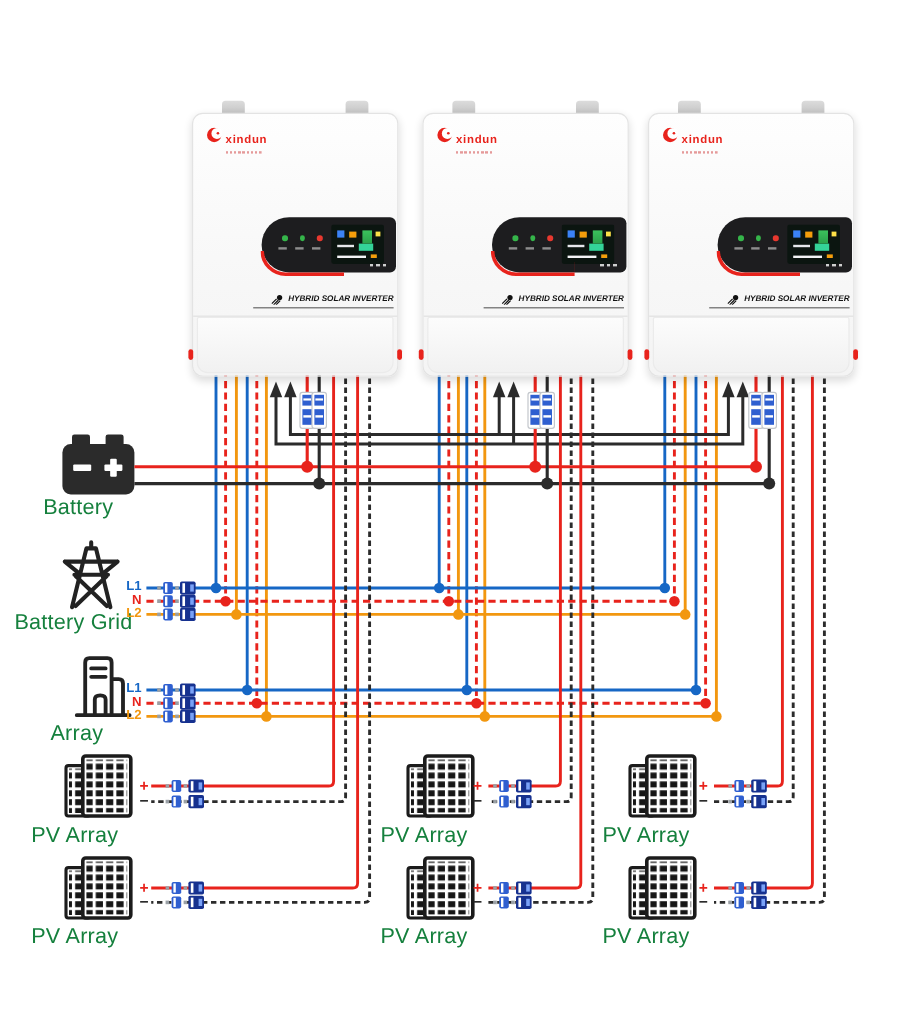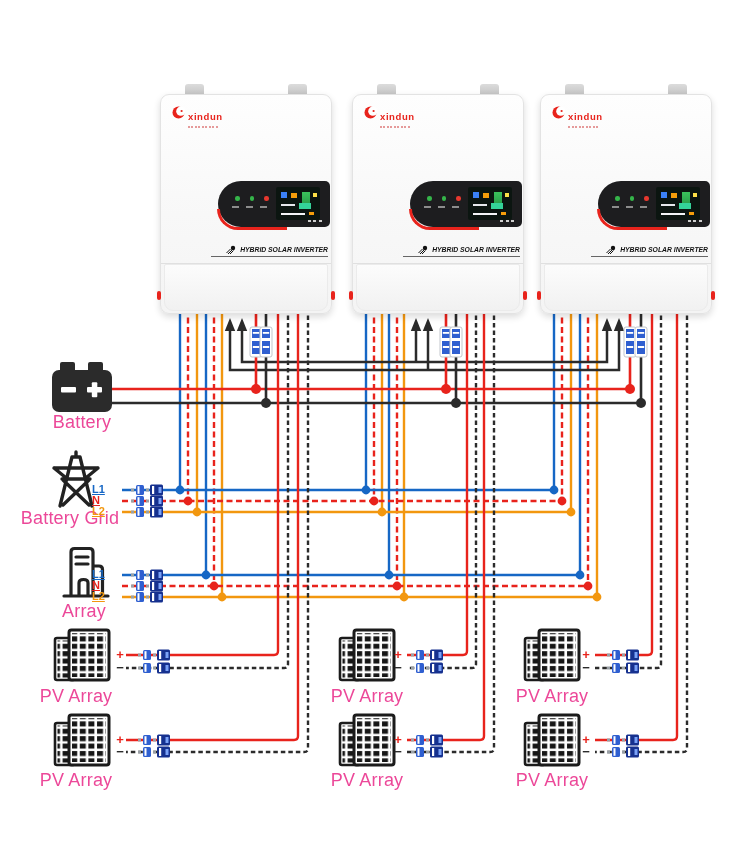--- a/index.html
+++ b/index.html
@@ -1,22 +1,22 @@
 <!DOCTYPE html>
 <html><head>
 <meta charset="utf-8">
 <style>
   html,body{margin:0;padding:0;background:#fff;}
   #canvas{position:relative;width:750px;height:851px;background:#fff;overflow:hidden;
           font-family:"Liberation Sans",sans-serif;}
   #wires{position:absolute;left:0;top:0;}
 
   
-  .lbl{position:absolute;font-size:18px;color:#ec4899;text-align:center;letter-spacing:.2px;}
-  .ln{position:absolute;width:26px;text-align:left;font-size:11px;font-weight:bold;line-height:1.2;text-decoration:underline;}
+  .lbl{position:absolute;font-size:18px;color:#15803d;text-align:left;letter-spacing:.2px;}
+  .ln{position:absolute;width:26px;text-align:right;font-size:11px;font-weight:bold;line-height:1.2;}
   .pol{position:absolute;width:16px;text-align:center;font-size:13px;font-weight:bold;line-height:1.1;}
   .c-blue{color:#1667c5}.c-red{color:#e8231c}.c-orange{color:#f2970f}.c-dark{color:#2b2b2b}
 
   
   .inverter{position:absolute;top:84px;width:172px;height:230px;}
   .tab{position:absolute;top:0;width:19px;height:14px;background:linear-gradient(#dcdcdc,#bdbdbd);
        border-radius:3px 3px 0 0;}
   .t1{left:25px}.t2{left:128px}
   .inv-body{position:absolute;left:0;right:0;top:10px;bottom:0;background:linear-gradient(180deg,#fefefe,#f8f8f8 55%,#f4f4f4);
        border:1px solid #e3e3e3;border-radius:9px;box-shadow:0 3px 7px rgba(0,0,0,.14);}

